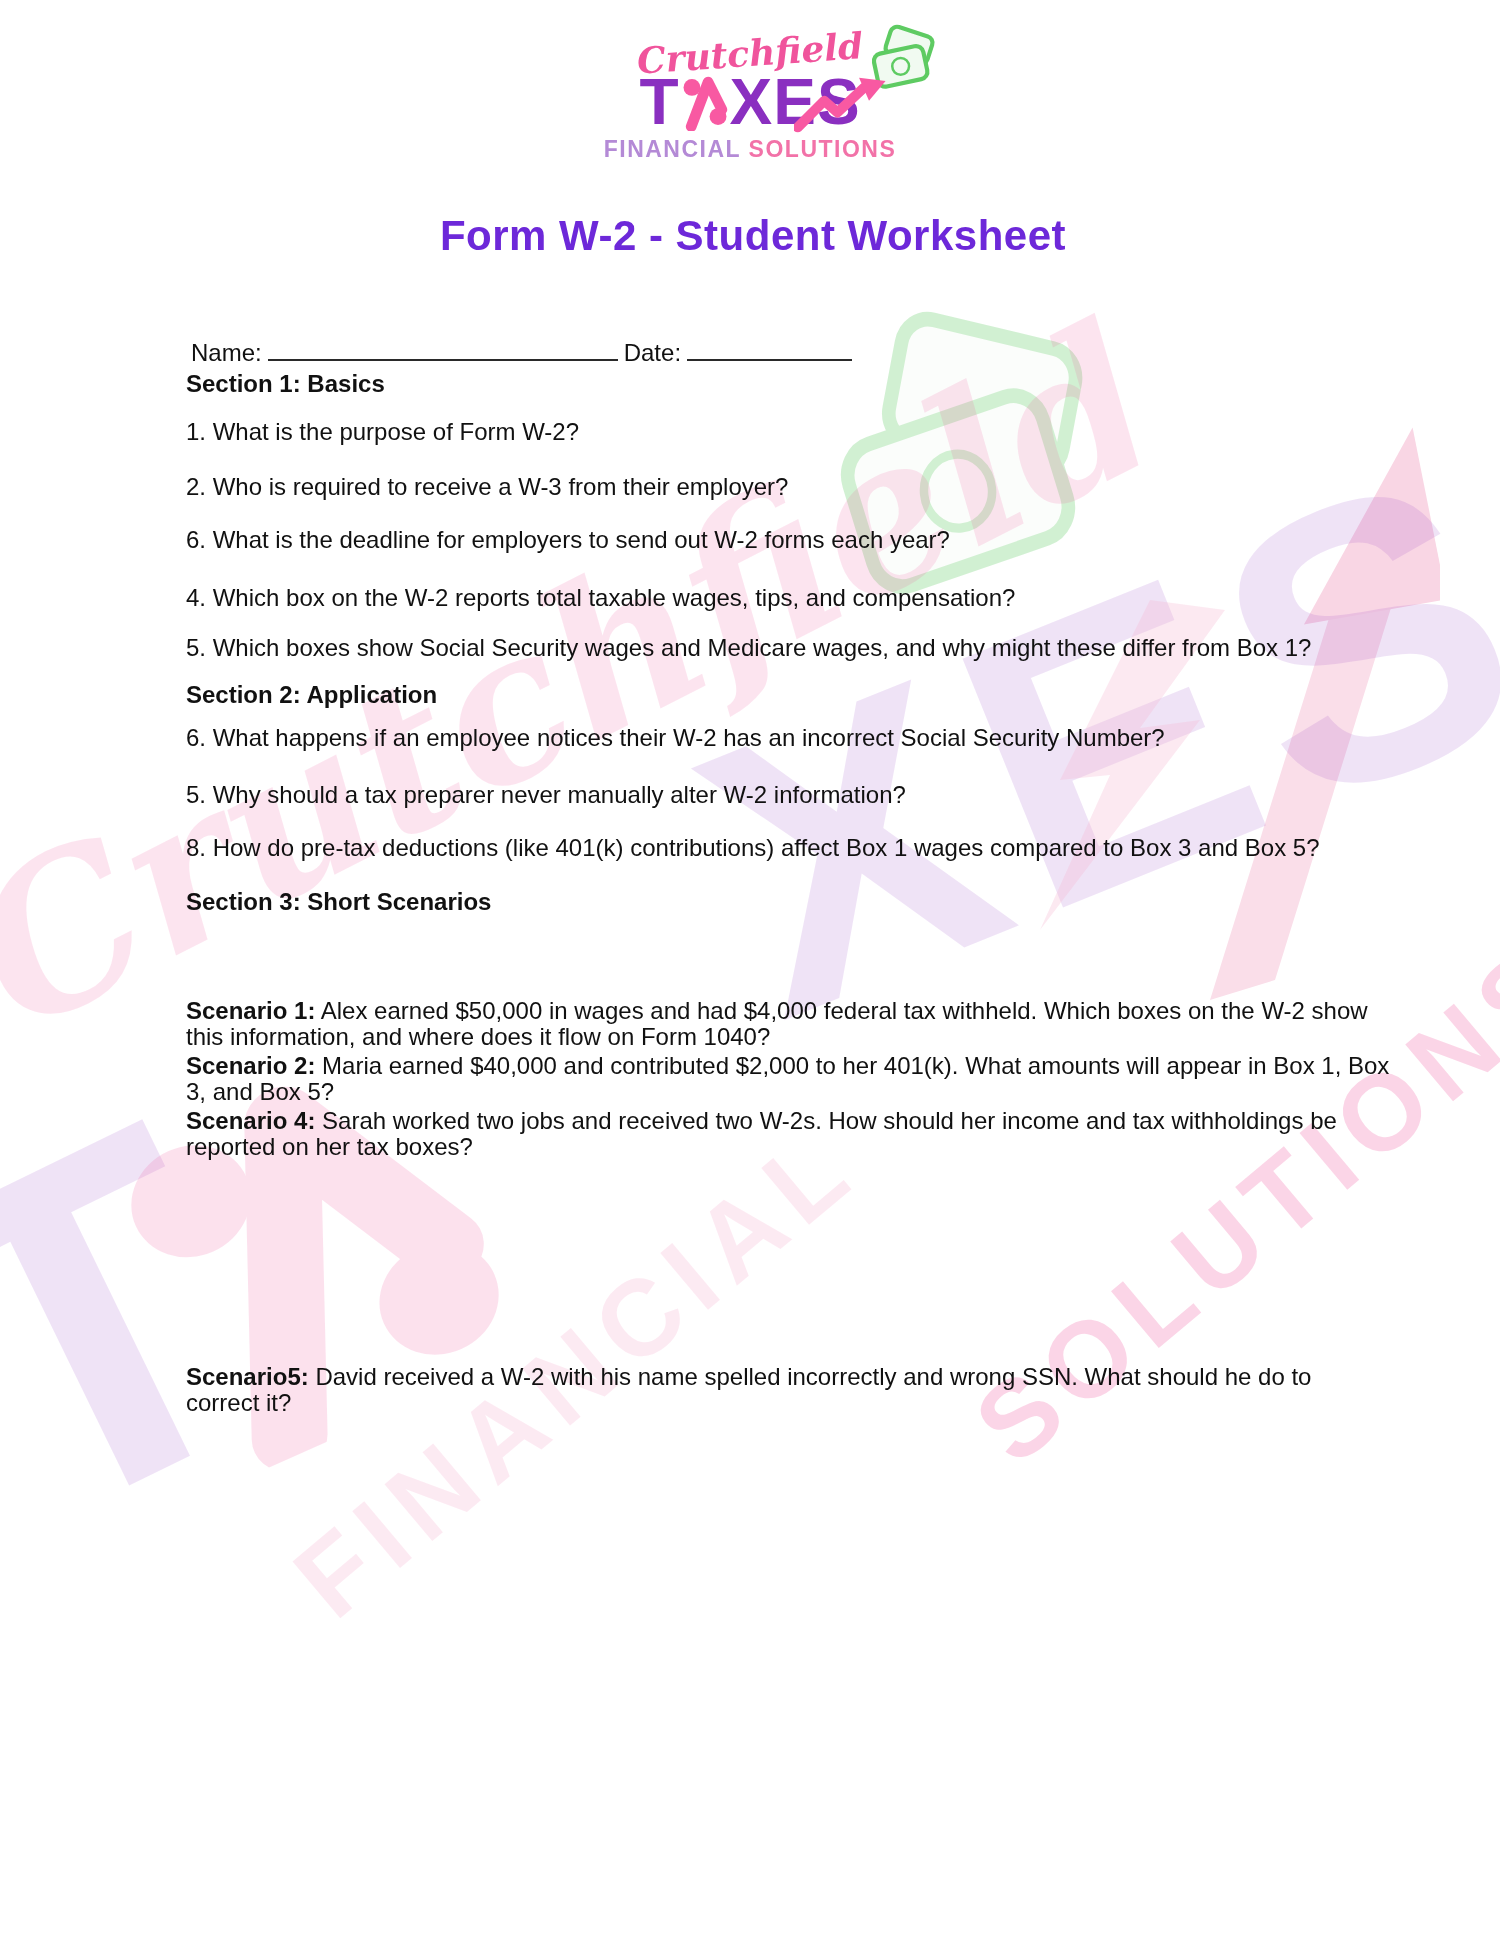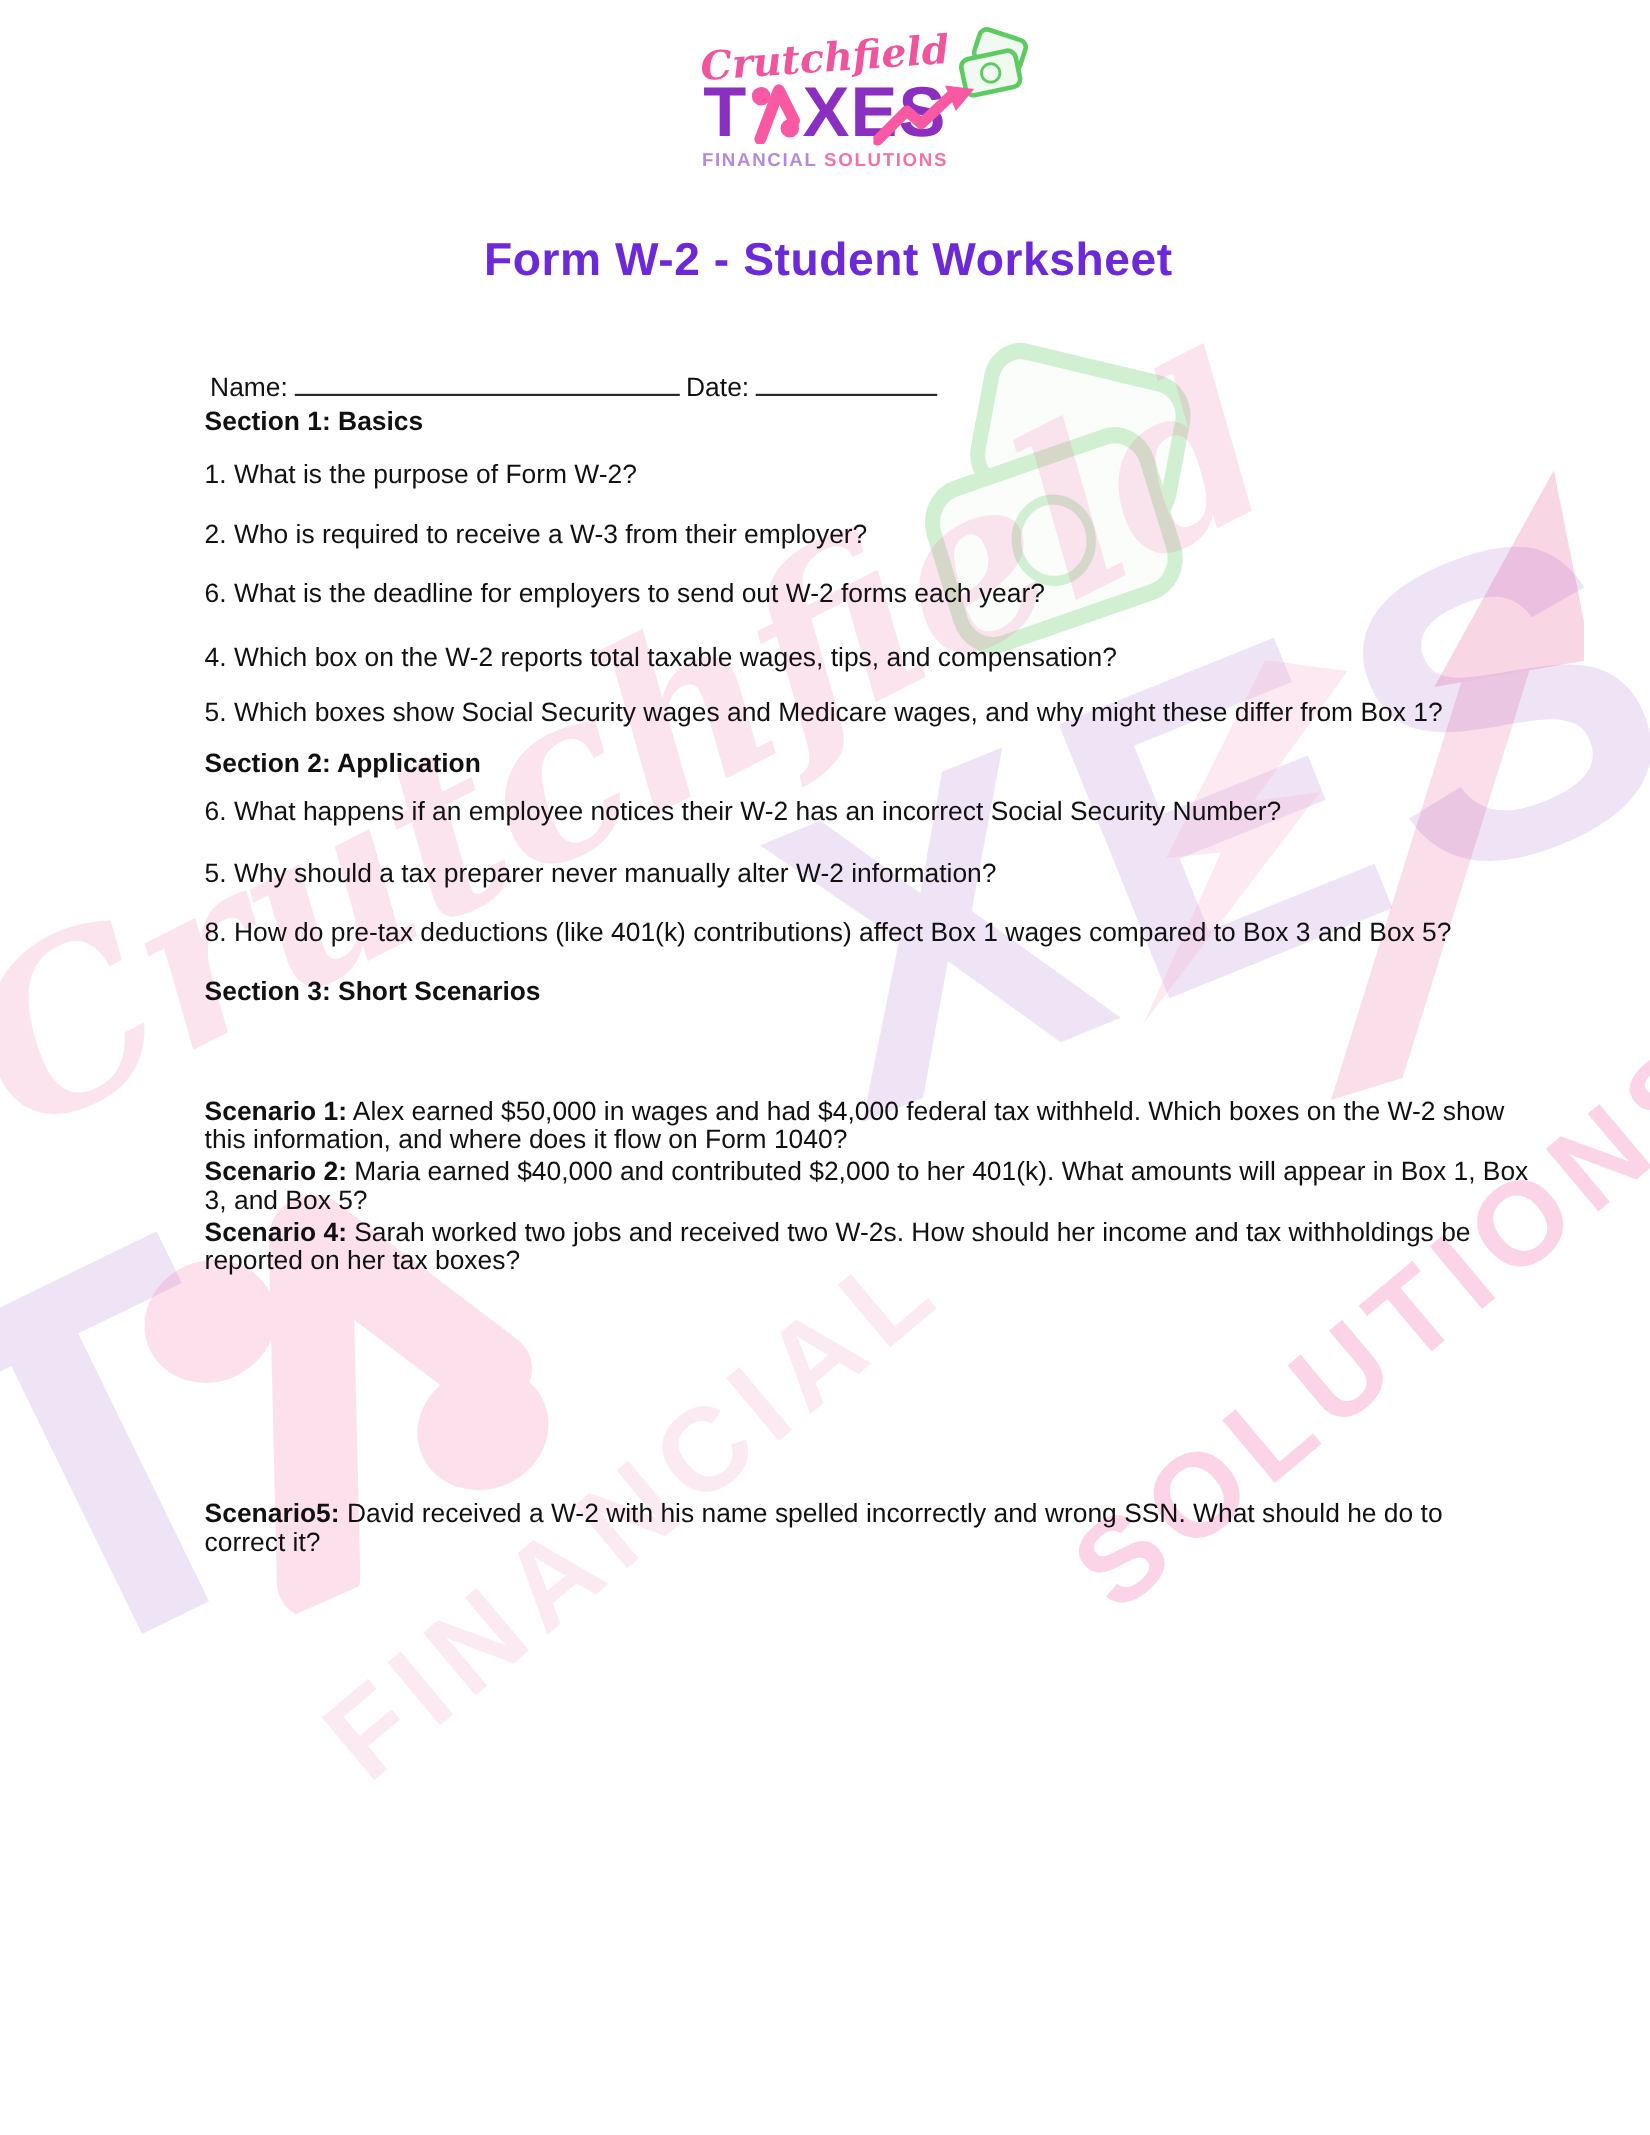--- a/index.html
+++ b/index.html
@@ -24,21 +24,21 @@
     letter-spacing:12px;transform:rotate(-40deg);white-space:nowrap;}
   
   .logo{position:absolute;left:50%;top:34px;transform:translateX(-50%);width:340px;text-align:center;z-index:2;}
   .logo-script{font-family:"DejaVu Serif",serif;font-style:italic;font-weight:bold;font-size:36px;
     color:#f0549c;transform:rotate(-4deg);line-height:1.1;}
   .logo-word{position:relative;display:flex;align-items:center;justify-content:center;margin-top:-4px;
     font-size:64px;font-weight:900;color:#8a2fc0;letter-spacing:1px;line-height:1;}
   .logo-word .pa{width:46px;height:58px;margin:0 2px;}
   .logo-arrow{position:absolute;right:34px;top:6px;width:92px;height:58px;}
   .logo-money{position:absolute;right:-26px;top:-14px;width:84px;height:86px;}
-  .logo-tagline{margin-top:2px;font-size:17px;font-weight:bold;letter-spacing:1.5px;}
+  .logo-tagline{margin-top:2px;font-size:23px;font-weight:bold;letter-spacing:1.5px;}
   .tag-fin{color:#b48ad6;} .tag-sol{color:#f272a8;}
   
   .doc-title{position:absolute;left:3px;top:212px;width:100%;text-align:center;z-index:2;
     font-size:42px;font-weight:bold;color:#6d28d9;letter-spacing:.5px;}
   .content{position:absolute;left:146px;top:338px;width:1215px;z-index:2;font-size:24px;line-height:1.25;}
   .abs{position:absolute;left:0;margin-left:40px;}
   .name-row{top:0;left:5px;white-space:nowrap;}
   .blank{display:inline-block;border-bottom:2px solid #2a2a2a;height:18px;vertical-align:baseline;margin:0 6px;}
   .blank.name{width:350px;} .blank.date{width:165px;margin-right:0;}
   .sec{font-weight:bold;white-space:nowrap;}

